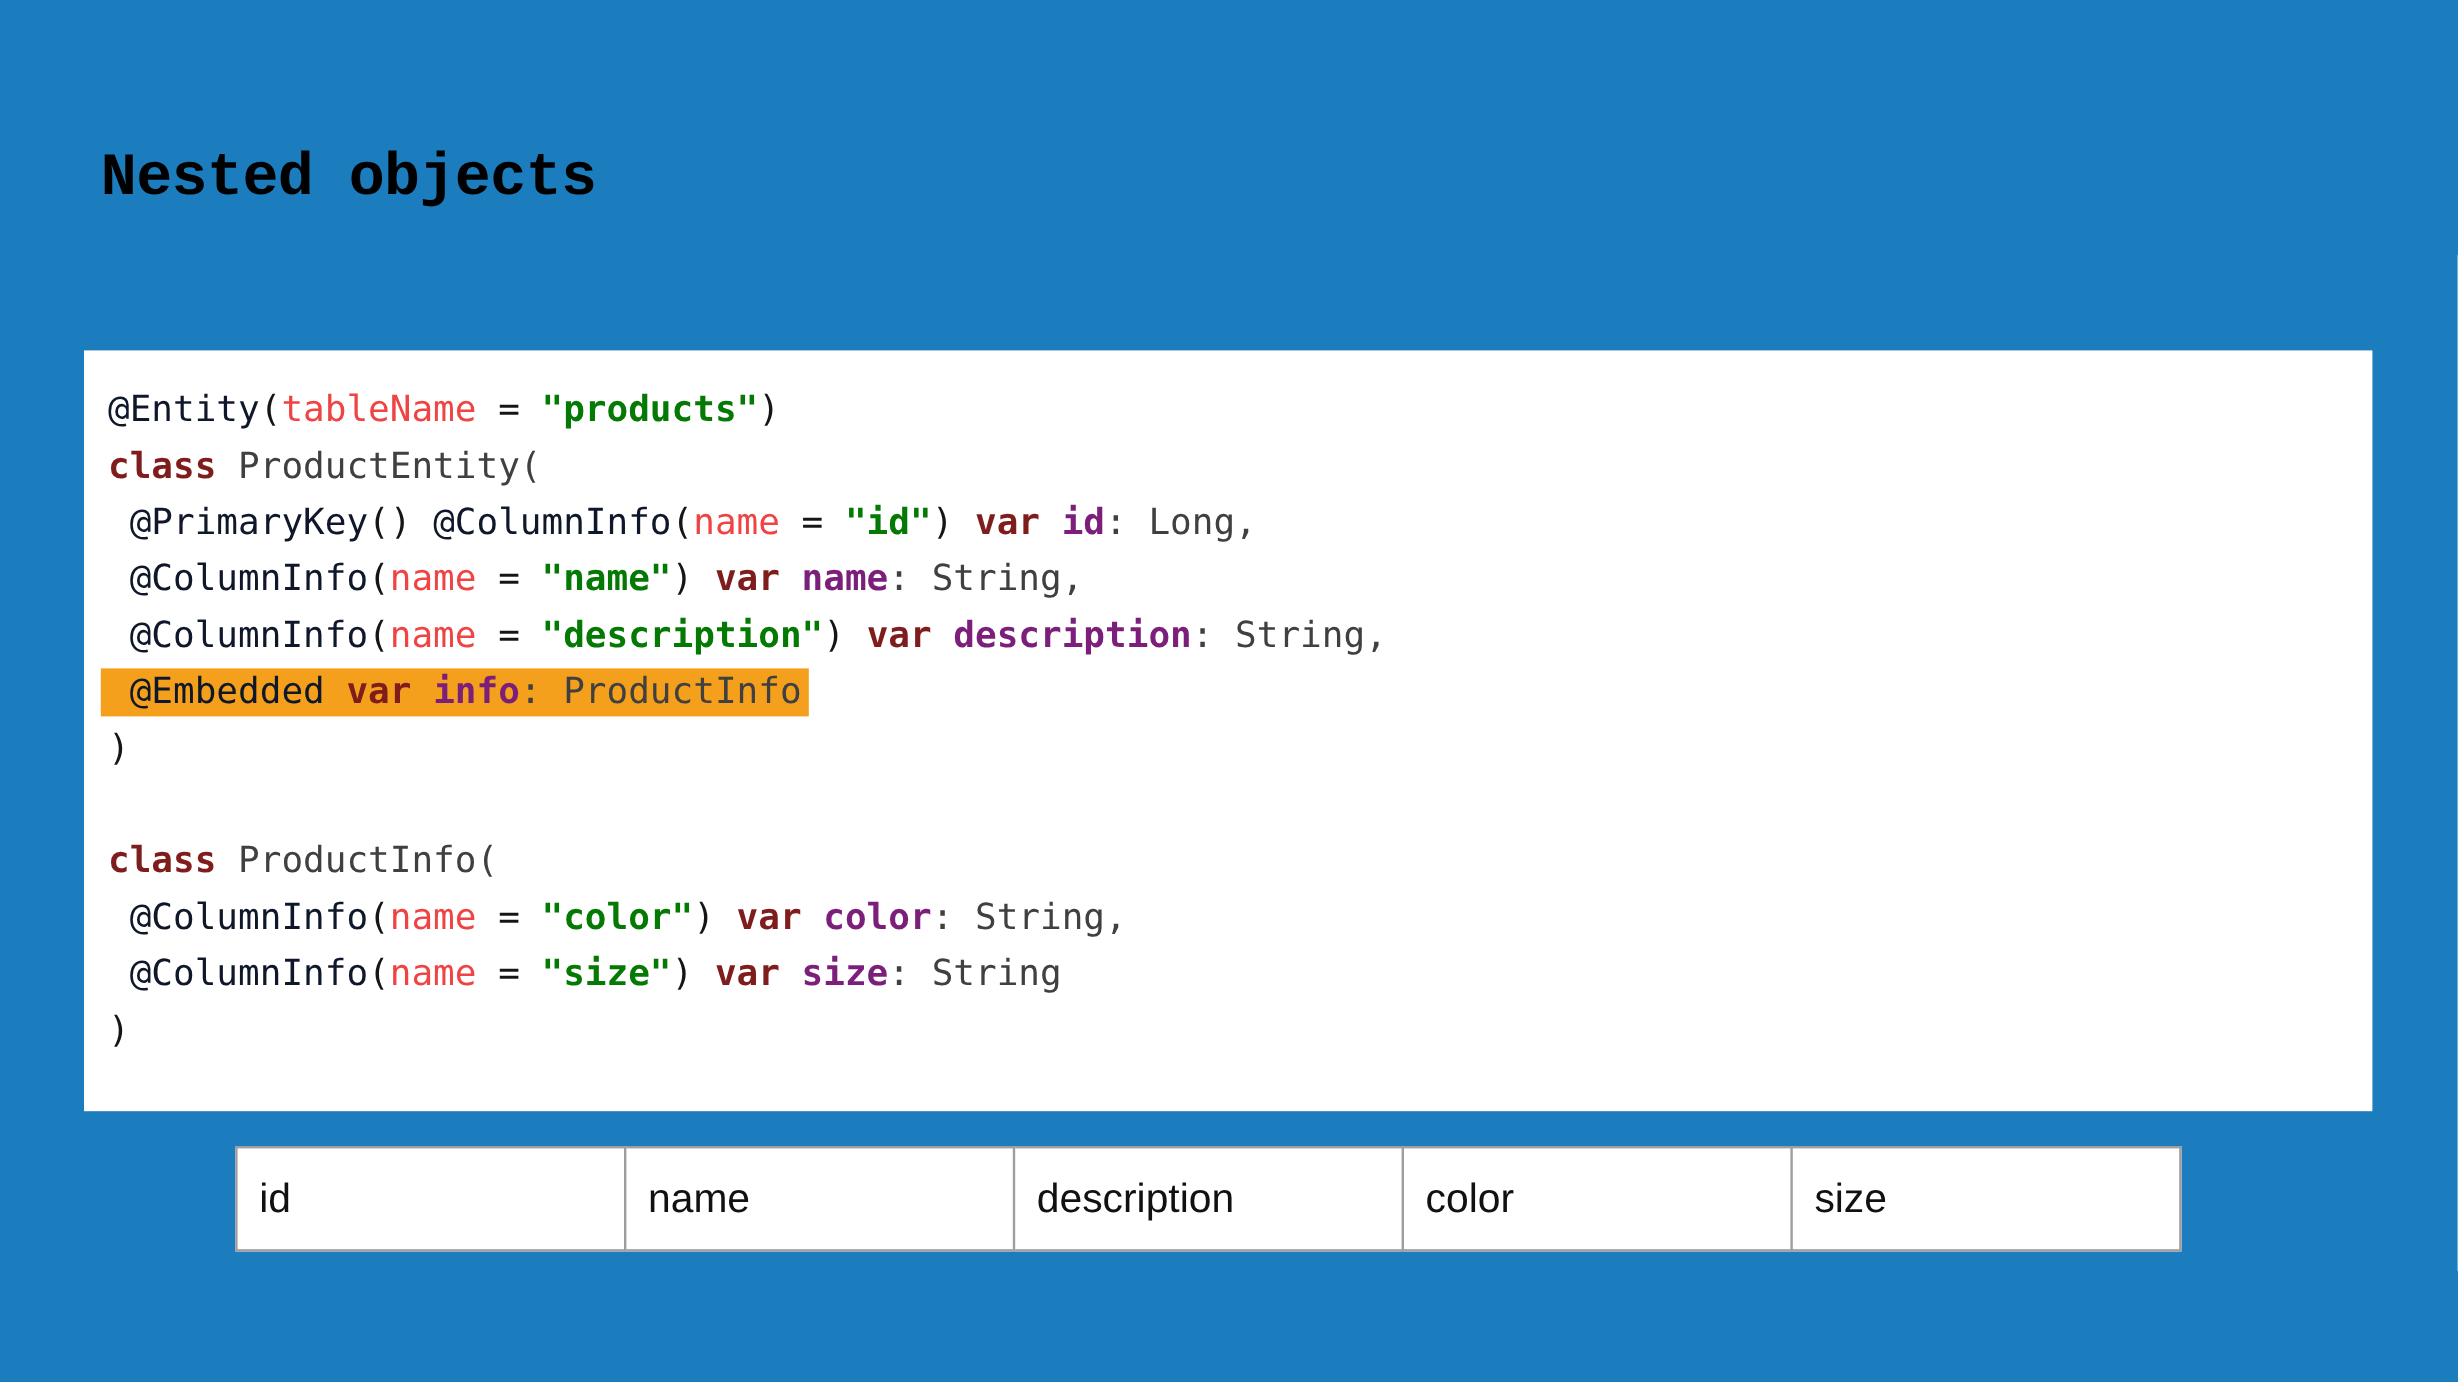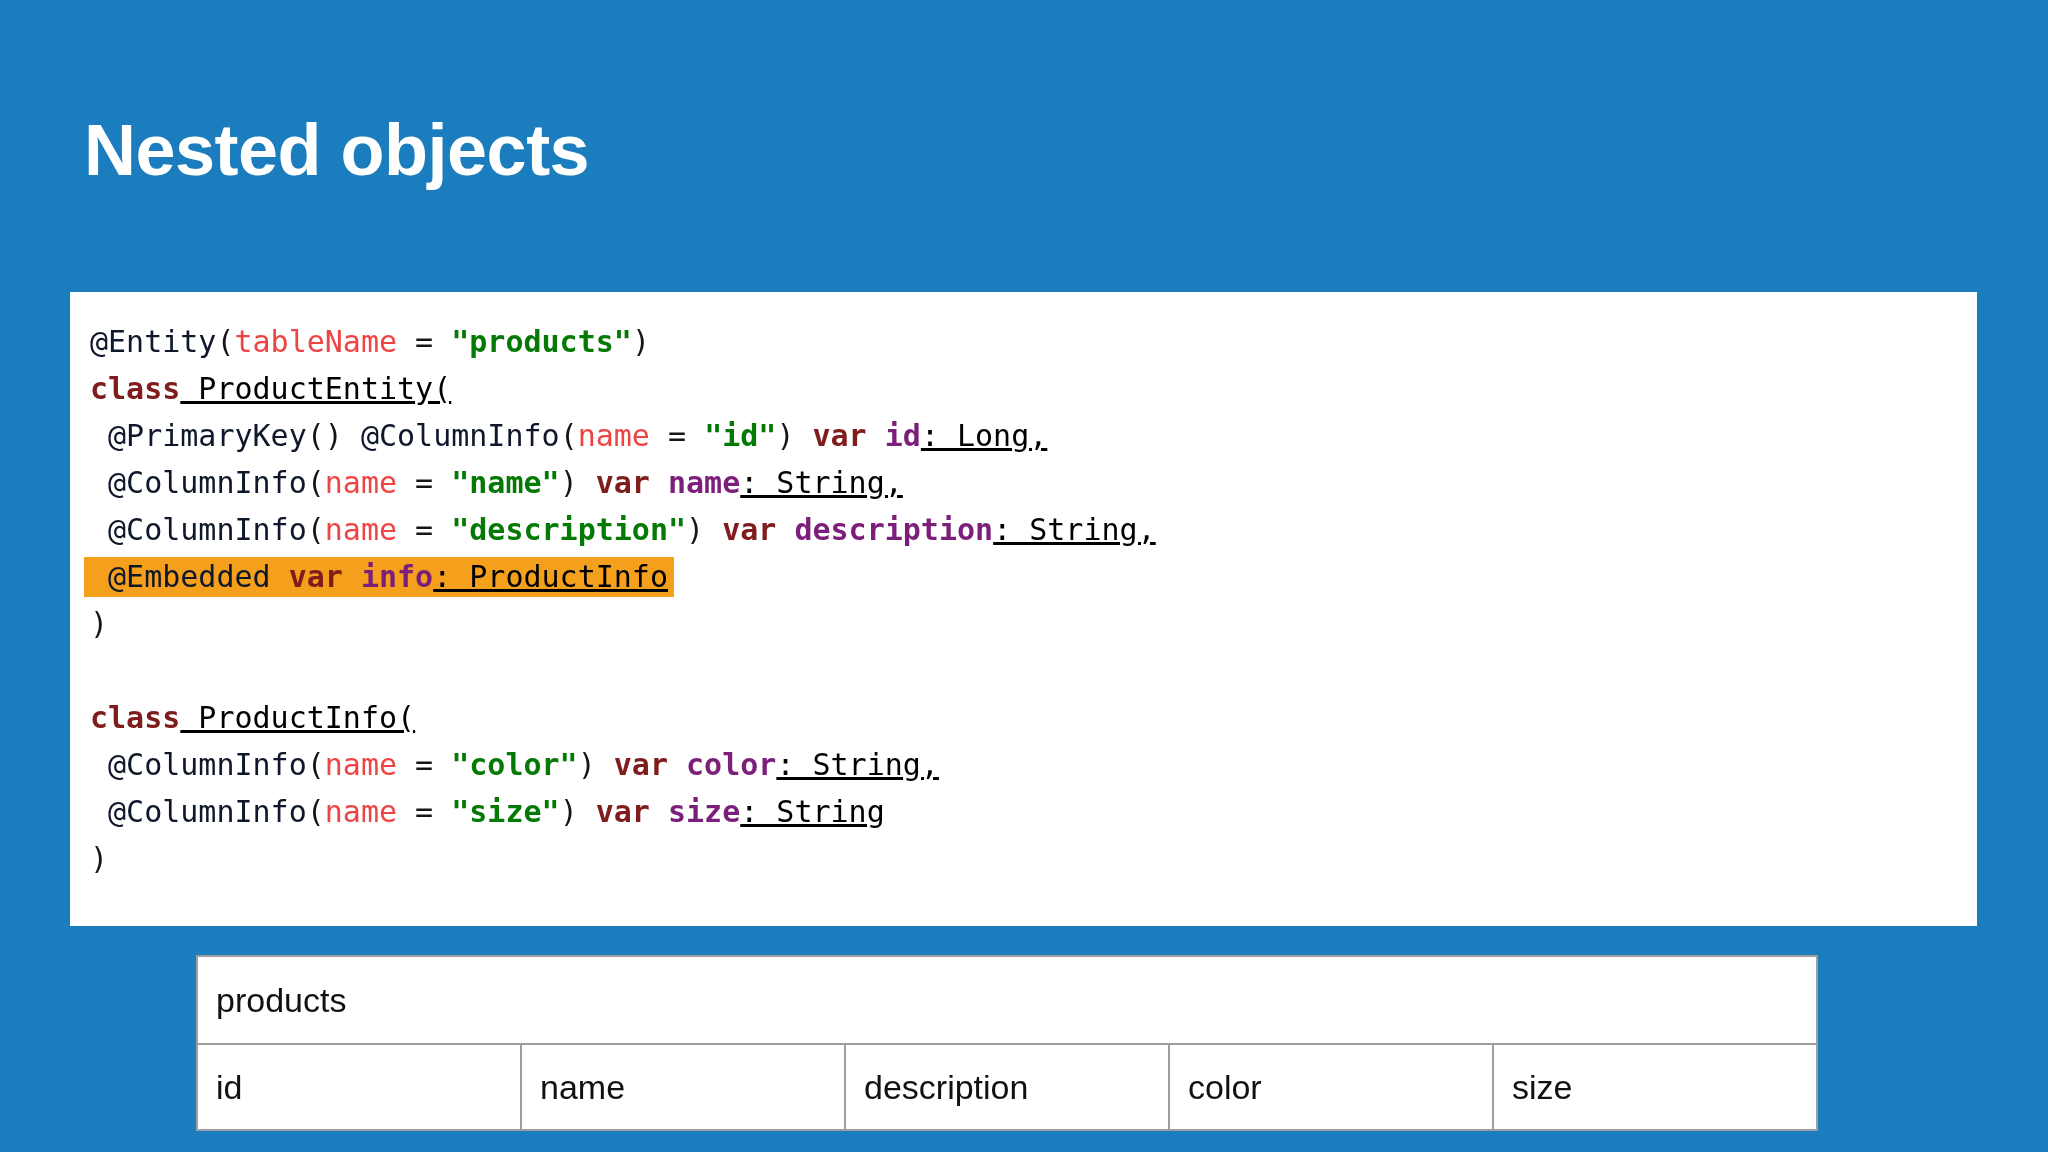--- a/index.html
+++ b/index.html
@@ -13,26 +13,26 @@
     background: #1b7cbe;
     font-family: "Liberation Sans", sans-serif;
     position: relative;
   }
 
   
   .slide-title {
     position: absolute;
     left: 84px;
     top: 108px;
-    font-family: Liberation Sans, sans-serif;
+    font-family: Liberation Mono, monospace;
     font-weight: 700;
-    font-size: 72px;
+    font-size: 50px;
     line-height: 84px;
     letter-spacing: -0.5px;
-    color: #ffffff;
+    color: #000000;
     white-space: nowrap;
   }
 
   
   .code-card {
     position: absolute;
     left: 70px;
     top: 292px;
     width: 1907px;
     height: 634px;
@@ -52,21 +52,21 @@
   .code-line {
     height: 47px;
     white-space: pre;
   }
 
   
   .t-annot   { color: #0f172a; }              
   .t-param   { color: #ef4444; }              
   .t-str     { color: #047a04; font-weight: 700; }  
   .t-kw      { color: #7f1d1d; font-weight: 700; }  
-  .t-type    { color: #000000; text-decoration: underline; }              
+  .t-type    { color: #404040; }              
   .t-ident   { color: #7b1f7b; font-weight: 700; }  
   .t-punc    { color: #151515; }
 
   .hl {
     background: #f5a01c;
     padding: 2px 6px 3px 6px;
     margin-left: -6px;
   }
 
   
@@ -100,23 +100,20 @@
 
 <div class="slide-title">Nested objects</div>
 
 <div class="code-card">
   <div class="code" id="code-body"><div class="code-line"><span><span class="t-annot">@Entity</span><span class="t-punc">(</span><span class="t-param">tableName</span><span class="t-punc"> = </span><span class="t-str">"products"</span><span class="t-punc">)</span></span></div><div class="code-line"><span><span class="t-kw">class</span><span class="t-type"> ProductEntity(</span></span></div><div class="code-line"><span><span class="t-annot"> @PrimaryKey</span><span class="t-punc">() </span><span class="t-annot">@ColumnInfo</span><span class="t-punc">(</span><span class="t-param">name</span><span class="t-punc"> = </span><span class="t-str">"id"</span><span class="t-punc">) </span><span class="t-kw">var</span><span class="t-punc"> </span><span class="t-ident">id</span><span class="t-type">: Long,</span></span></div><div class="code-line"><span><span class="t-annot"> @ColumnInfo</span><span class="t-punc">(</span><span class="t-param">name</span><span class="t-punc"> = </span><span class="t-str">"name"</span><span class="t-punc">) </span><span class="t-kw">var</span><span class="t-punc"> </span><span class="t-ident">name</span><span class="t-type">: String,</span></span></div><div class="code-line"><span><span class="t-annot"> @ColumnInfo</span><span class="t-punc">(</span><span class="t-param">name</span><span class="t-punc"> = </span><span class="t-str">"description"</span><span class="t-punc">) </span><span class="t-kw">var</span><span class="t-punc"> </span><span class="t-ident">description</span><span class="t-type">: String,</span></span></div><div class="code-line"><span class="hl"><span class="t-annot"> @Embedded</span><span class="t-punc"> </span><span class="t-kw">var</span><span class="t-punc"> </span><span class="t-ident">info</span><span class="t-type">: ProductInfo</span></span></div><div class="code-line"><span><span class="t-punc">)</span></span></div><div class="code-line"><span><span class="t-punc"> </span></span></div><div class="code-line"><span><span class="t-kw">class</span><span class="t-type"> ProductInfo(</span></span></div><div class="code-line"><span><span class="t-annot"> @ColumnInfo</span><span class="t-punc">(</span><span class="t-param">name</span><span class="t-punc"> = </span><span class="t-str">"color"</span><span class="t-punc">) </span><span class="t-kw">var</span><span class="t-punc"> </span><span class="t-ident">color</span><span class="t-type">: String,</span></span></div><div class="code-line"><span><span class="t-annot"> @ColumnInfo</span><span class="t-punc">(</span><span class="t-param">name</span><span class="t-punc"> = </span><span class="t-str">"size"</span><span class="t-punc">) </span><span class="t-kw">var</span><span class="t-punc"> </span><span class="t-ident">size</span><span class="t-type">: String</span></span></div><div class="code-line"><span><span class="t-punc">)</span></span></div></div>
 </div>
 
 <table class="schema-table">
   <tbody id="schema-body">
       <tr>
-        <td class="table-name-cell" colspan="5">products</td>
-      </tr>
-      <tr>
         <td>id</td>
         <td>name</td>
         <td>description</td>
         <td>color</td>
         <td>size</td>
       </tr>
     </tbody>
 </table>
 
 </body></html>

